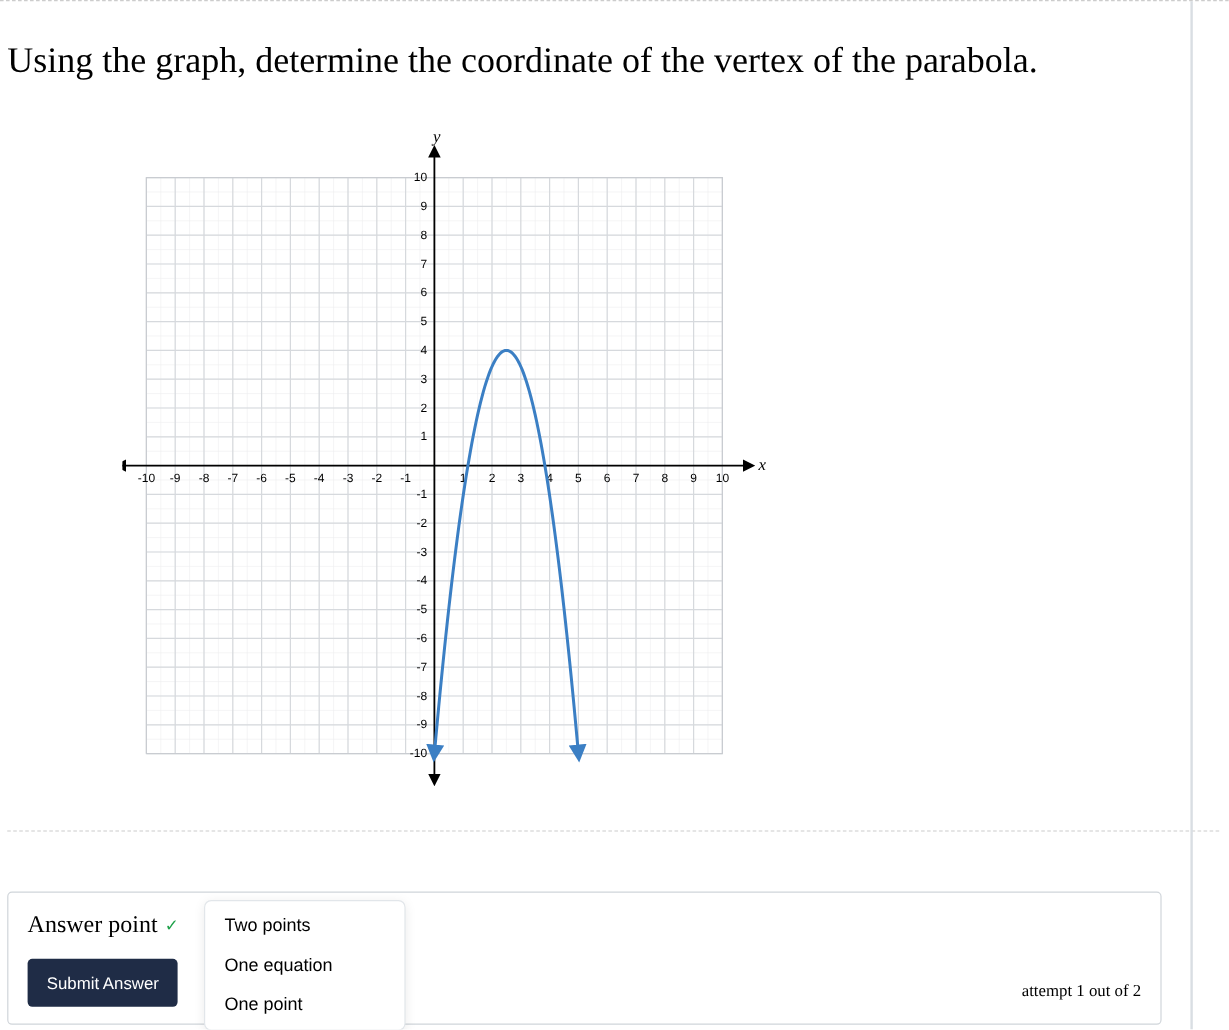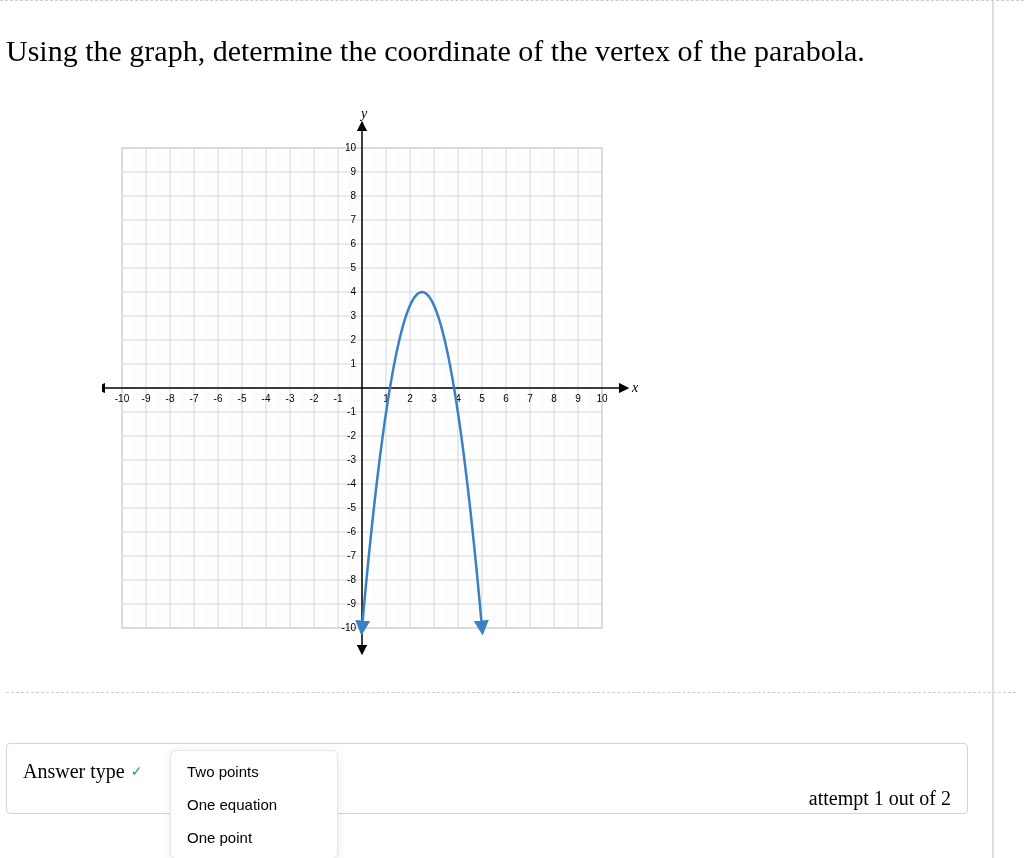--- a/index.html
+++ b/index.html
@@ -83,22 +83,22 @@
     padding: 4px 0;
     width: 168px;
   }
   .dropdown div {
     padding: 8px 16px;
     cursor: pointer;
   }
   .attempt {
     position: absolute;
     right: 16px;
-    bottom: 3px;
-    font-size: 20px;
+    bottom: 18px;
+    font-size: 14px;
   }
   svg { display: block; }
 </style>
 </head>
 <body>
 
 <div class="page">
   <div class="right-rule"></div>
 
   <div class="question-area">
@@ -286,23 +286,24 @@
             <text x="530" y="284" font-size="14" font-style="italic" font-family="Georgia">x</text>
             <text x="262" y="10" font-size="14" font-style="italic" font-family="Georgia" text-anchor="middle">y</text>
             <path d="M260 520 L261.2 506.6944000000001 L262.4 493.6576 L263.6 480.8896000000001 L264.8 468.3904 L266 456.16 L267.2 444.1984000000001 L268.4 432.5056 L269.6 421.08160000000004 L270.8 409.92639999999994 L272 399.04 L273.2 388.4224000000001 L274.4 378.0736 L275.6 367.9936 L276.8 358.1824 L278 348.64 L279.2 339.36639999999994 L280.4 330.3616 L281.6 321.62559999999996 L282.8 313.1584 L284 304.96 L285.2 297.0304 L286.4 289.3696 L287.6 281.97759999999994 L288.8 274.85439999999994 L290 267.99999999999994 L291.2 261.41439999999994 L292.40000000000003 255.09759999999994 L293.6 249.04959999999994 L294.8 243.27039999999994 L296 237.75999999999993 L297.20000000000005 232.51839999999993 L298.40000000000003 227.54559999999992 L299.6 222.84159999999991 L300.8 218.40639999999993 L302 214.23999999999992 L303.20000000000005 210.34239999999994 L304.40000000000003 206.71359999999993 L305.6 203.35359999999994 L306.8 200.26239999999993 L308 197.43999999999994 L309.20000000000005 194.88639999999998 L310.40000000000003 192.60159999999996 L311.6 190.5856 L312.8 188.8384 L314 187.36 L315.2 186.1504 L316.4 185.20960000000002 L317.59999999999997 184.5376 L318.79999999999995 184.1344 L320 184 L321.2 184.1344 L322.4 184.5376 L323.59999999999997 185.20959999999997 L324.79999999999995 186.15039999999996 L325.99999999999994 187.35999999999996 L327.19999999999993 188.83839999999992 L328.4 190.5855999999999 L329.5999999999999 192.6015999999999 L330.79999999999995 194.88639999999987 L331.99999999999994 197.43999999999986 L333.19999999999993 200.26239999999984 L334.3999999999999 203.3535999999998 L335.5999999999999 206.7135999999998 L336.79999999999995 210.34239999999974 L337.9999999999999 214.23999999999972 L339.19999999999993 218.40639999999968 L340.3999999999999 222.84159999999963 L341.5999999999999 227.5455999999996 L342.7999999999999 232.5183999999996 L343.9999999999999 237.75999999999954 L345.1999999999999 243.27039999999948 L346.39999999999986 249.04959999999943 L347.5999999999999 255.09759999999937 L348.79999999999984 261.4143999999993 L349.9999999999999 267.99999999999926 L351.1999999999999 274.85439999999926 L352.39999999999986 281.9775999999992 L353.59999999999985 289.36959999999914 L354.79999999999984 297.0303999999991 L355.9999999999999 304.959999999999 L357.1999999999998 313.15839999999895 L358.39999999999986 321.6255999999989 L359.59999999999985 330.3615999999988 L360.79999999999984 339.36639999999875 L361.99999999999983 348.6399999999987 L363.1999999999998 358.1823999999986 L364.3999999999998 367.99359999999854 L365.5999999999998 378.07359999999846 L366.79999999999984 388.4223999999984 L367.9999999999998 399.0399999999983 L369.1999999999998 409.92639999999824 L370.3999999999998 421.08159999999816 L371.5999999999998 432.505599999998 L372.7999999999998 444.198399999998 L373.9999999999998 456.15999999999786 L375.1999999999998 468.3903999999978 L376.39999999999975 480.8895999999977 L377.5999999999998 493.65759999999756 L378.7999999999998 506.6943999999975 L379.9999999999998 519.9999999999974 " fill="none" stroke="#3b7fc4" stroke-width="2.5" marker-start="url(#arrowBlue)" marker-end="url(#arrowBlue)"></path>
           </g>
       </svg>
     </div>
   </div>
 
   <div class="answer-panel">
     <div class="answer-row">
-      <span class="answer-label">Answer type</span>
+      <span class="answer-label">Answer point</span>
       <span class="check">✓</span>
     </div>
+    <button class="submit-btn">Submit Answer</button>
 
     <div class="dropdown">
       <div>Two points</div>
       <div>One equation</div>
       <div>One point</div>
     </div>
 
     <div class="attempt">attempt 1 out of 2</div>
   </div>
 </div>

